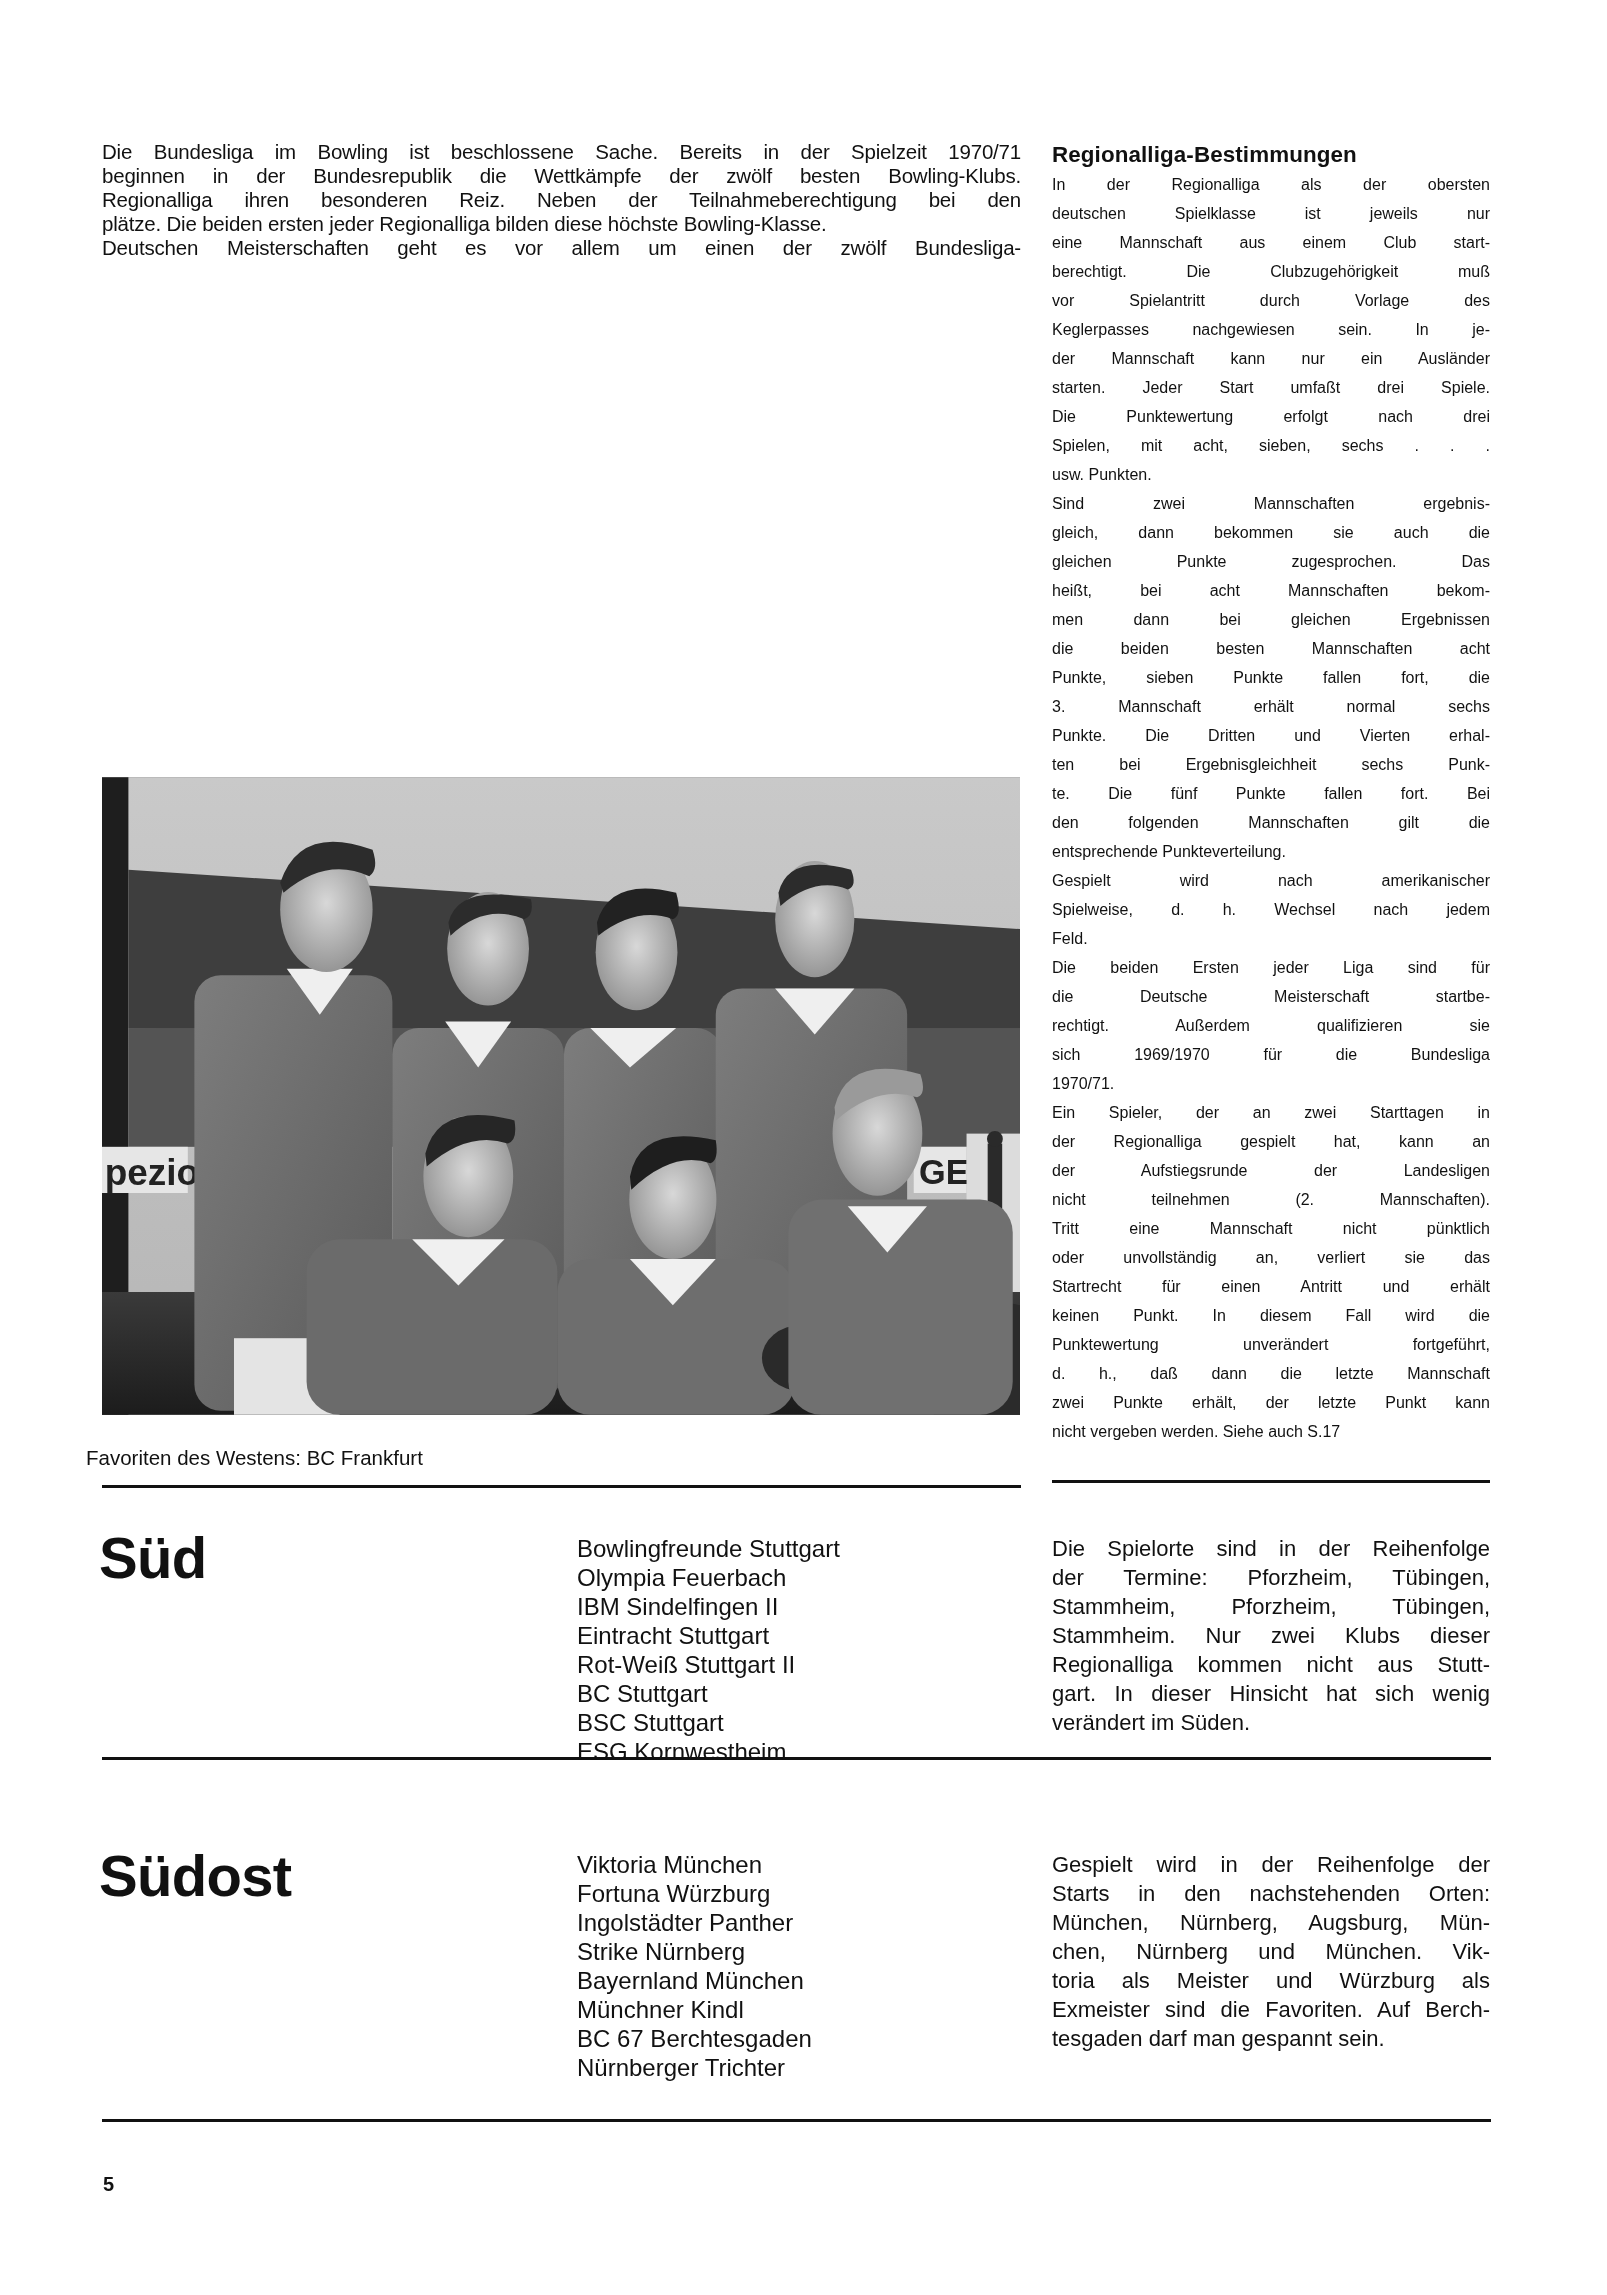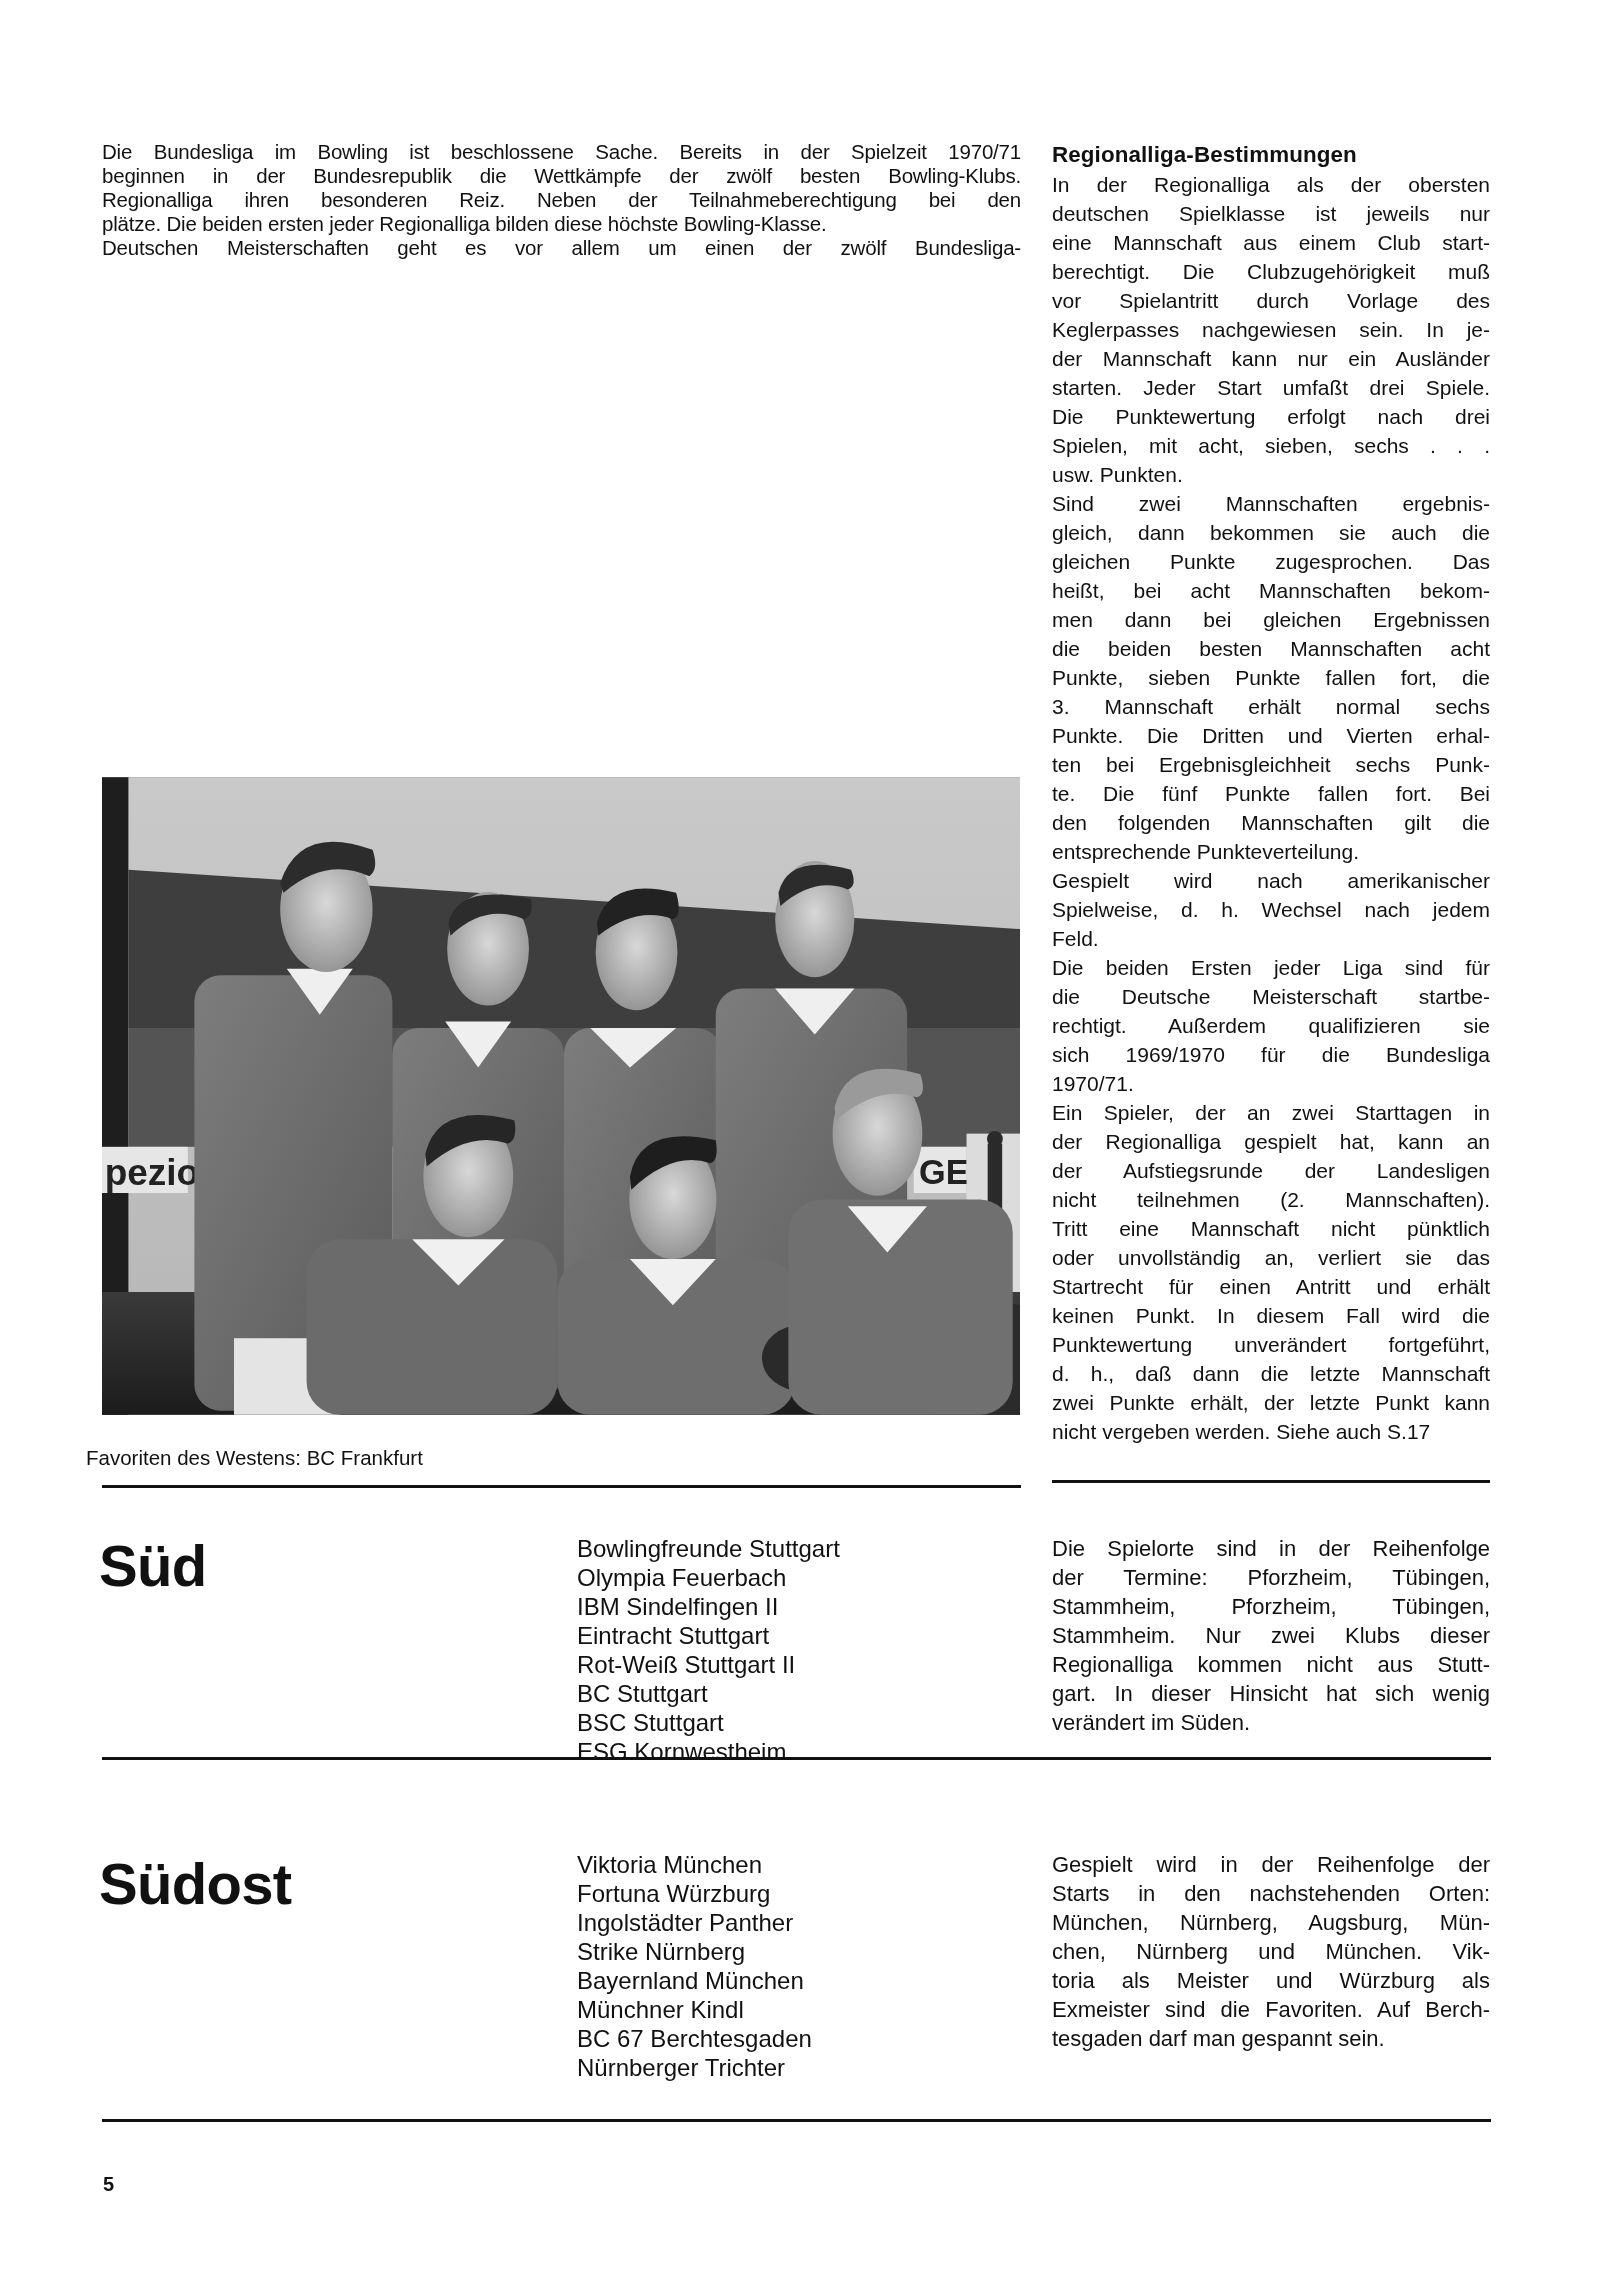--- a/index.html
+++ b/index.html
@@ -46,21 +46,21 @@
     }
     #rules-heading {
       font-size: 22.4px;
       font-weight: bold;
       line-height: 29px;
       height: 30px;
       letter-spacing: 0.1px;
     }
     .rline {
       display: block;
-      font-size: 21px;
+      font-size: 16px;
       line-height: 29px;
       height: 29px;
       text-align: justify;
       text-align-last: justify;
       overflow: hidden;
       white-space: normal;
     }
     .rline.last { text-align-last: left; }
 
     
@@ -93,21 +93,20 @@
     #rule-3 { left: 102px; top: 2119px; width: 1389px; }
 
     
     .section-heading {
       font-family: "Liberation Sans", "DejaVu Sans", sans-serif;
       font-weight: bold;
       font-size: 58px;
       line-height: 58px;
       letter-spacing: -0.7px;
       white-space: nowrap;
-      margin-top: 8px;
     }
     #sued-heading { left: 99px; top: 1529px; }
     #suedost-heading { left: 99px; top: 1847px; }
 
     
     .club-list {
       margin: 0;
       padding: 0;
       list-style: none;
       font-size: 24px;

